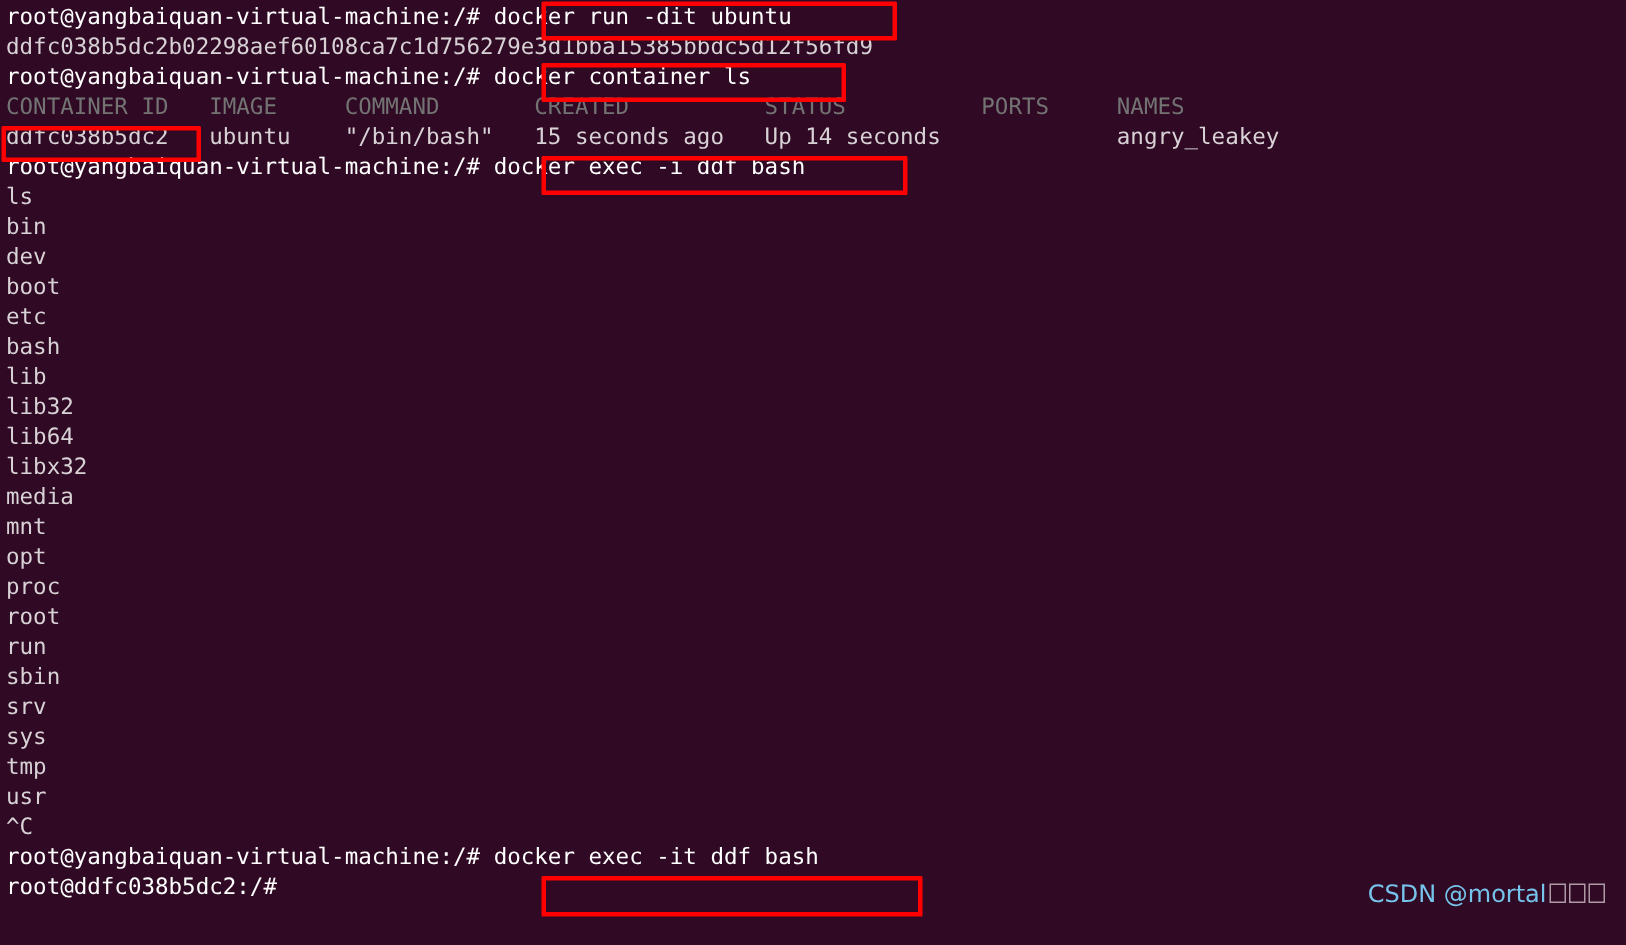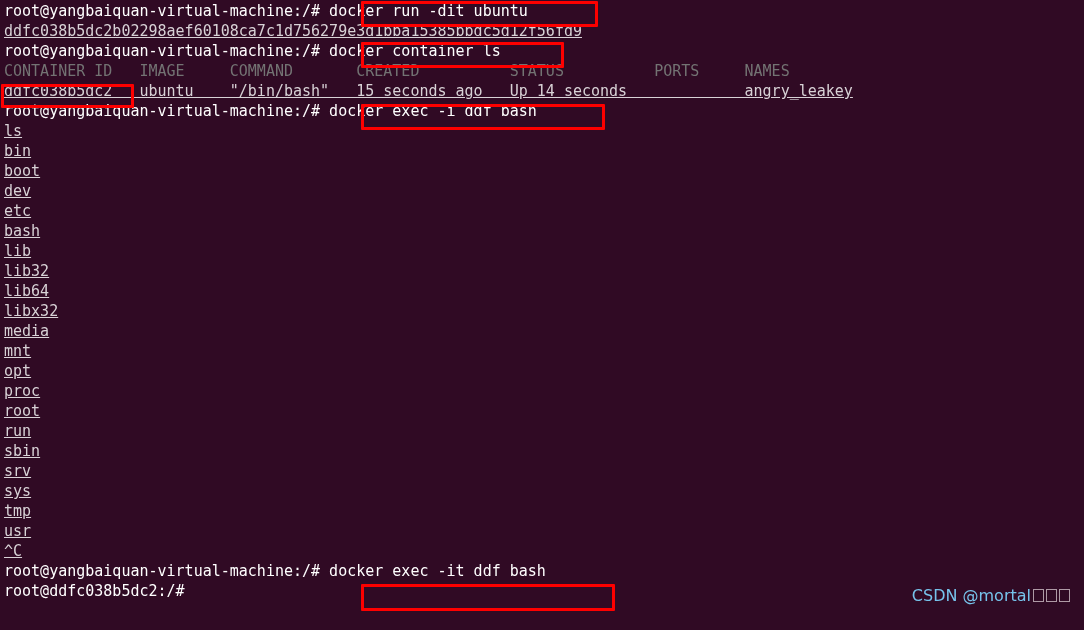--- a/index.html
+++ b/index.html
@@ -28,21 +28,21 @@
     height: 20px;
     line-height: 20px;
     font-size: 15px;
     letter-spacing: 0px;
     color: #e8e4e6;
     white-space: pre;
     font-family: "DejaVu Sans Mono", "Liberation Mono", monospace;
   }
   .line .prompt { color: #ffffff; }
   .line .cmd { color: #ffffff; }
-  .line .out { color: #d8d2d6; text-decoration: underline; }
+  .line .out { color: #d8d2d6; }
   .line .hdr { color: #737373; }
 
   
   .box {
     position: absolute;
     border: 3px solid #fe0000;
     box-sizing: border-box;
     pointer-events: none;
     border-radius: 1px;
   }
@@ -74,22 +74,22 @@
 
   <div id="terminal">
       <div class="line"><span class="prompt">root@yangbaiquan-virtual-machine:/# </span><span class="cmd">docker run -dit ubuntu</span></div>
       <div class="line"><span class="out">ddfc038b5dc2b02298aef60108ca7c1d756279e3d1bba15385bbdc5d12f56fd9</span></div>
       <div class="line"><span class="prompt">root@yangbaiquan-virtual-machine:/# </span><span class="cmd">docker container ls</span></div>
       <div class="line"><span class="hdr">CONTAINER ID   IMAGE     COMMAND       CREATED          STATUS          PORTS     NAMES</span></div>
       <div class="line"><span class="out">ddfc038b5dc2   ubuntu    "/bin/bash"   15 seconds ago   Up 14 seconds             angry_leakey</span></div>
       <div class="line"><span class="prompt">root@yangbaiquan-virtual-machine:/# </span><span class="cmd">docker exec -i ddf bash</span></div>
       <div class="line"><span class="out">ls</span></div>
       <div class="line"><span class="out">bin</span></div>
+      <div class="line"><span class="out">dev</span></div>
       <div class="line"><span class="out">boot</span></div>
-      <div class="line"><span class="out">dev</span></div>
       <div class="line"><span class="out">etc</span></div>
       <div class="line"><span class="out">bash</span></div>
       <div class="line"><span class="out">lib</span></div>
       <div class="line"><span class="out">lib32</span></div>
       <div class="line"><span class="out">lib64</span></div>
       <div class="line"><span class="out">libx32</span></div>
       <div class="line"><span class="out">media</span></div>
       <div class="line"><span class="out">mnt</span></div>
       <div class="line"><span class="out">opt</span></div>
       <div class="line"><span class="out">proc</span></div>

